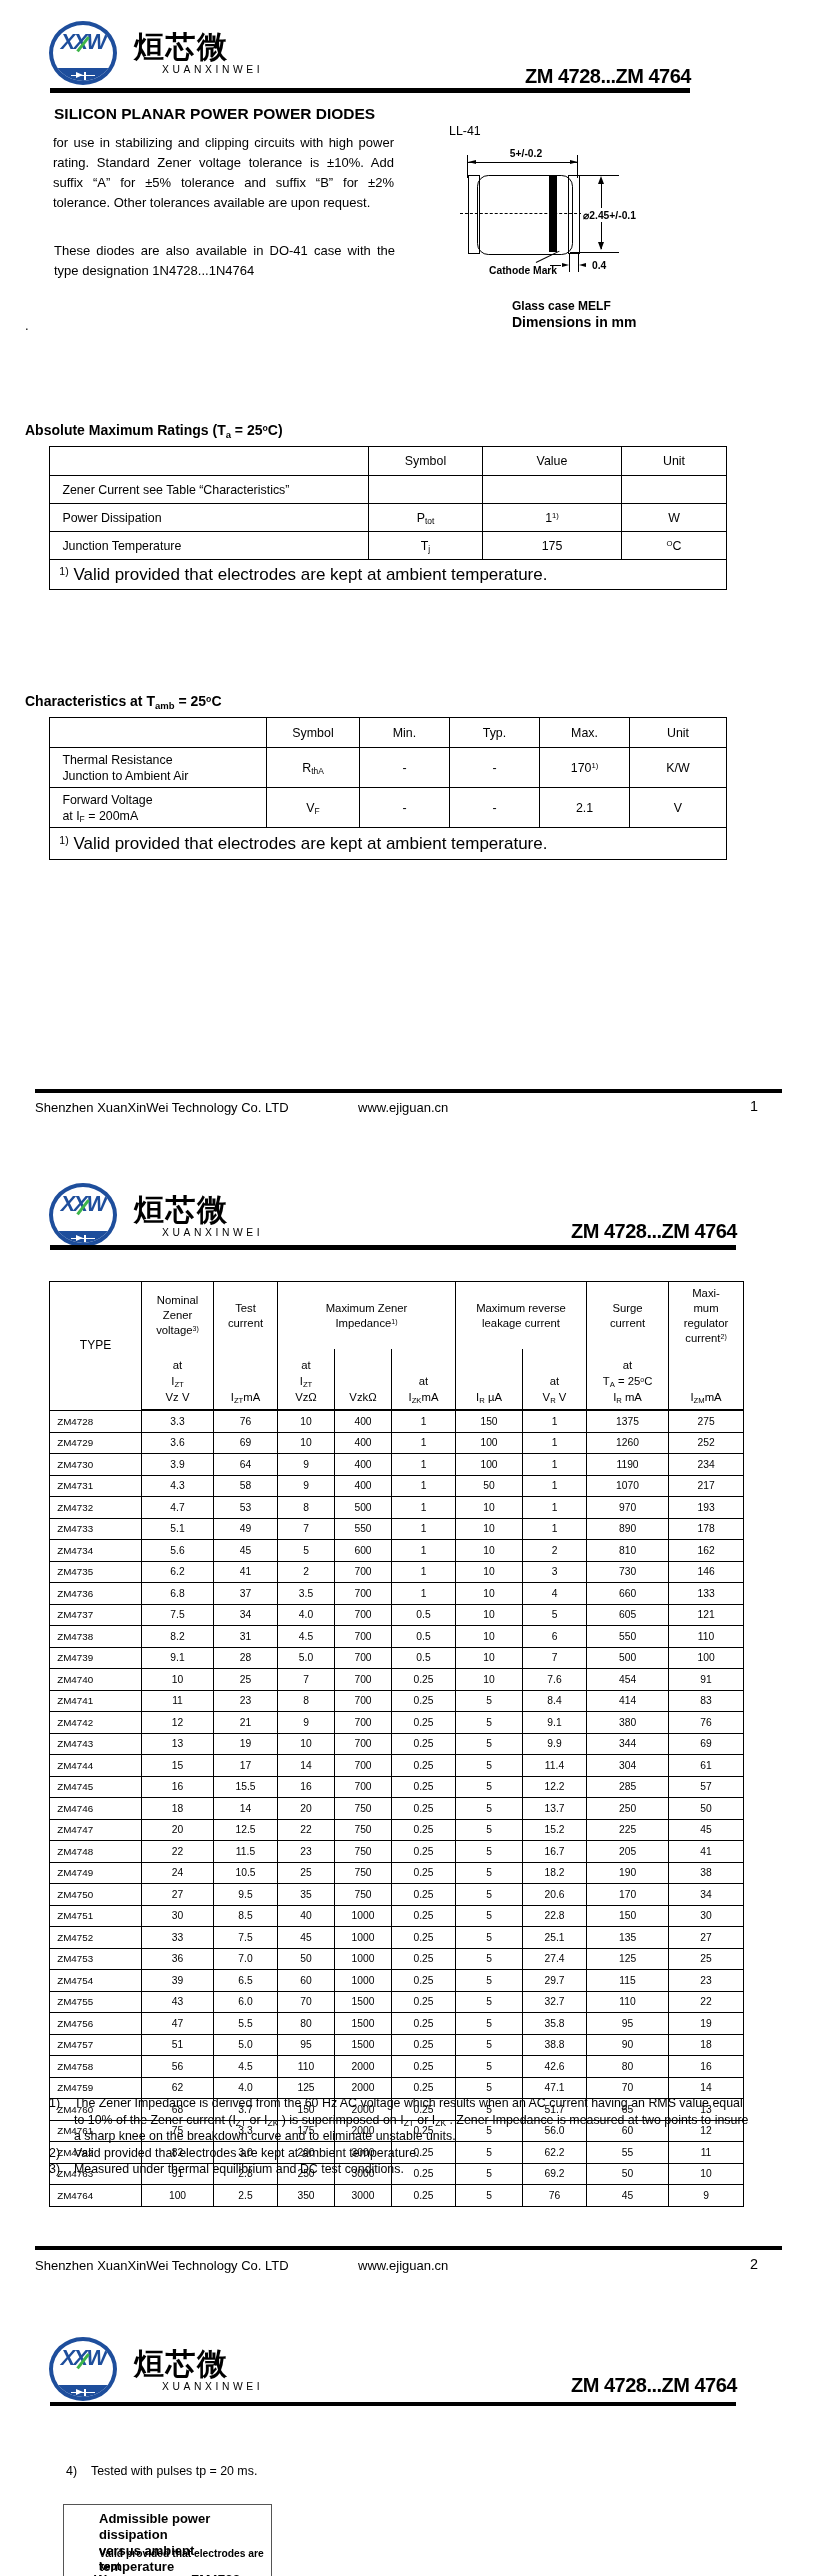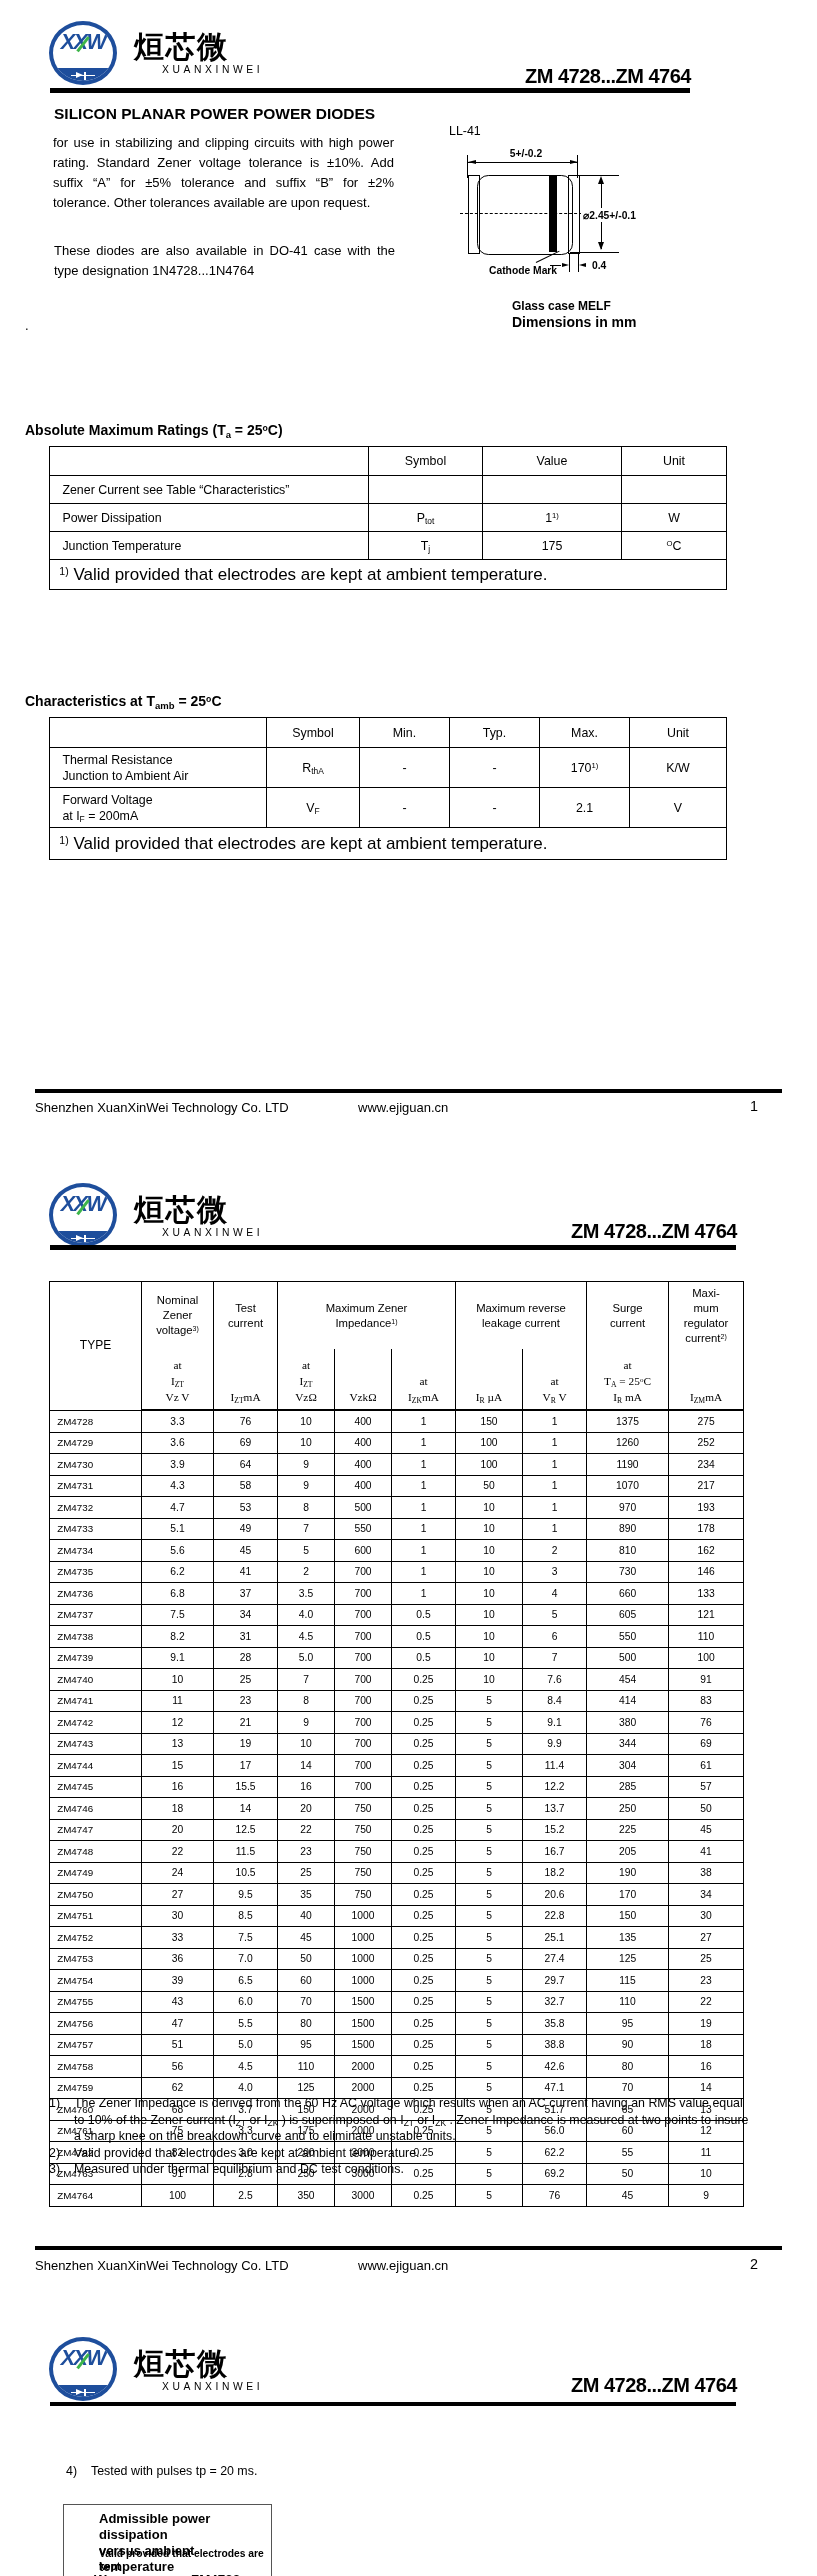--- a/index.html
+++ b/index.html
@@ -49,21 +49,21 @@
   .amr .footrow td{height:27px;text-align:left;padding-left:9.3px;font-size:17px;}
   .char td.param{text-align:left;padding-left:12.4px;line-height:16px;}
   .char td{text-align:center;}
 
   
   .types{font-size:10.3px;}
   .types thead th{font-weight:normal;}
   .types .grp th{height:65px;vertical-align:middle;text-align:center;font-size:11.3px;line-height:15px;border-bottom:none;}
   .types .sub th{height:55px;vertical-align:bottom;text-align:center;font-size:11.3px;line-height:16px;padding-bottom:4.1px;border-top:none;}
   .types thead th.corner{vertical-align:middle;text-align:center;font-size:12px;}
-  .types thead tr.sub th{border-bottom:2.1px solid #000;font-family:Liberation Serif, serif;}
+  .types thead tr.sub th{border-bottom:2.1px solid #000;}
   .types tbody td{height:18.5px;text-align:center;}
   .types tbody td.tname{text-align:left;padding-left:7.2px;font-size:9.8px;}
 
   
   .note{display:flex;font-size:12.4px;line-height:16.5px;}
   .note .marker{width:25px;flex:none;}
   .note .ntext{flex:1;}
 
   
   .foot-co,.foot-web{font-size:13px;}

